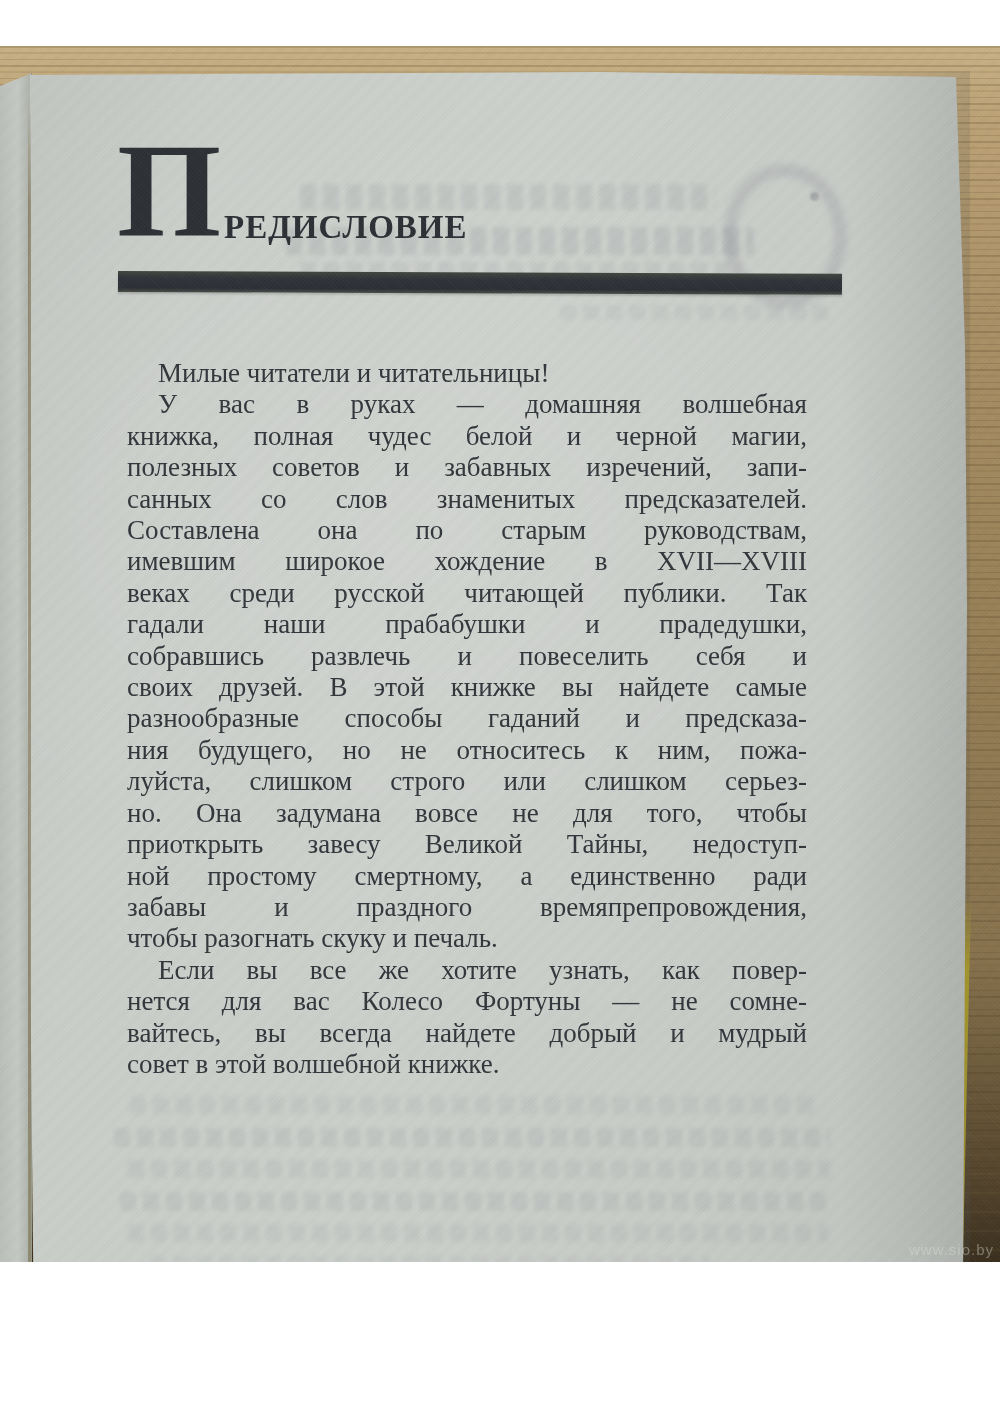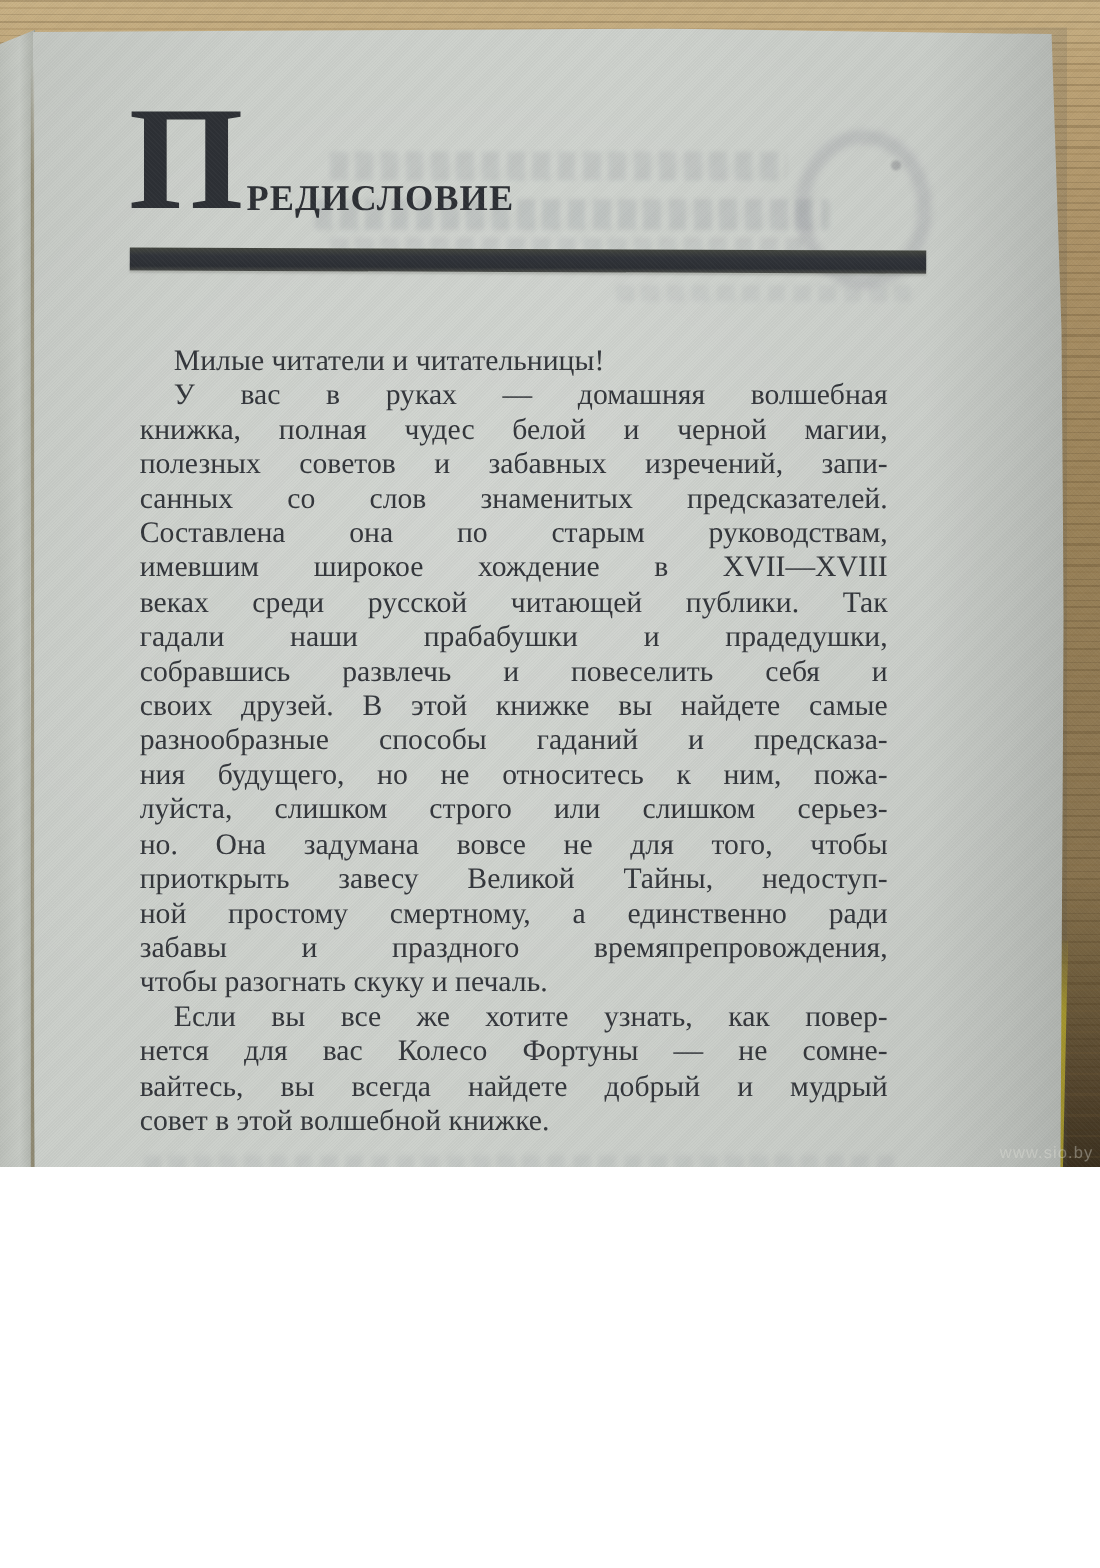--- a/index.html
+++ b/index.html
@@ -1,29 +1,30 @@
 <!DOCTYPE html>
 <html><head>
 <meta charset="utf-8">
 <style>
   html,body{margin:0;padding:0;}
   .photo{
     position:relative;
-    width:1000px;height:1061px;
+    width:1000px;height:1216px;
     overflow:hidden;
     font-family:"Liberation Serif","DejaVu Serif",serif;
     background:
       repeating-linear-gradient(to bottom,
         rgba(70,52,25,0.20) 0 2px, rgba(0,0,0,0) 2px 6px,
         rgba(120,95,55,0.16) 6px 8px, rgba(0,0,0,0) 8px 13px,
         rgba(55,40,20,0.14) 13px 14px, rgba(0,0,0,0) 14px 19px),
       linear-gradient(to bottom,
         #c9b286 0%, #bda376 6%, #ab9166 22%, #9a8258 45%,
         #8f7953 62%, #7c684562 75%, #6e5c3c 84%, #51422b 94%, #3a2f1e 100%),
       #8f7953;
+    margin-top: 46px;
   }
   
   .grain{
     position:absolute;inset:0;z-index:9;pointer-events:none;
     background:
       repeating-linear-gradient(45deg, rgba(255,255,255,0.022) 0 1px, rgba(0,0,0,0) 1px 3px),
       repeating-linear-gradient(-45deg, rgba(20,20,25,0.030) 0 1px, rgba(0,0,0,0) 1px 2px);
   }
   
   .facing-page{

